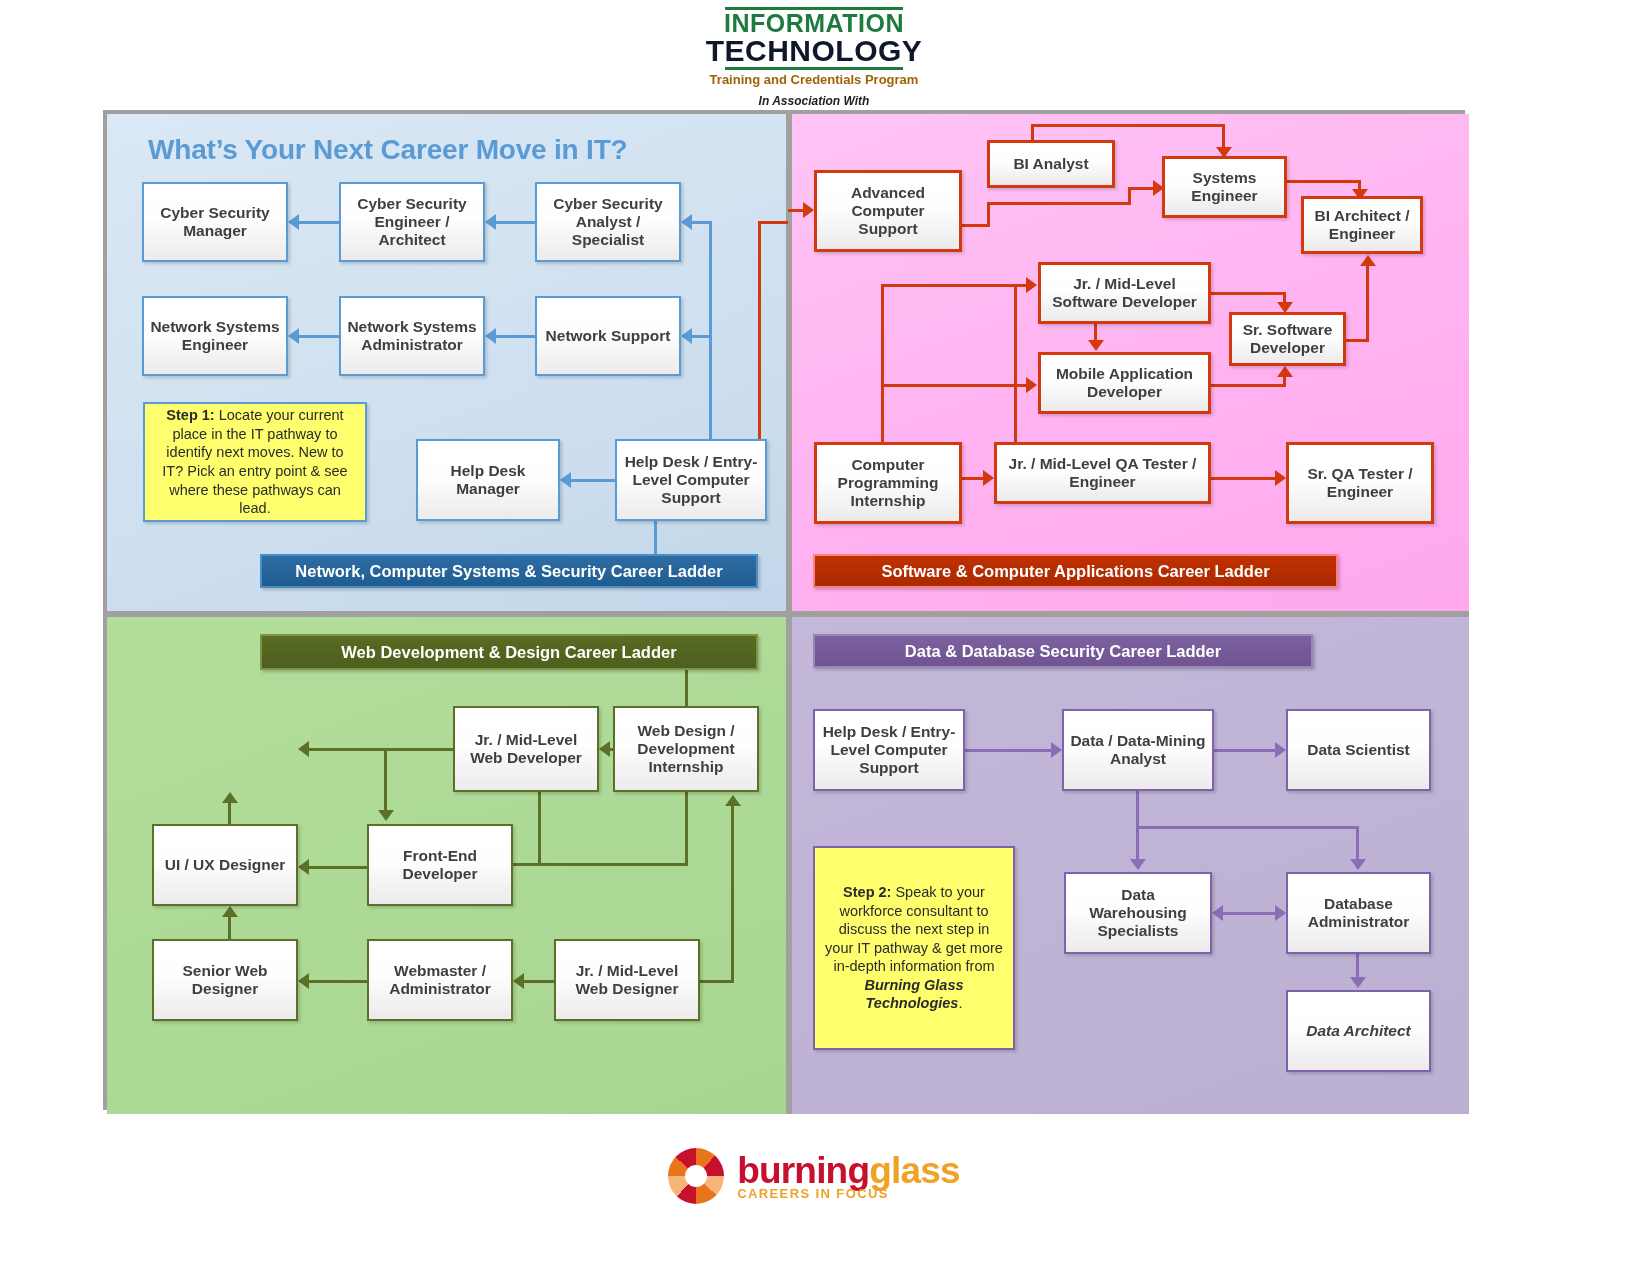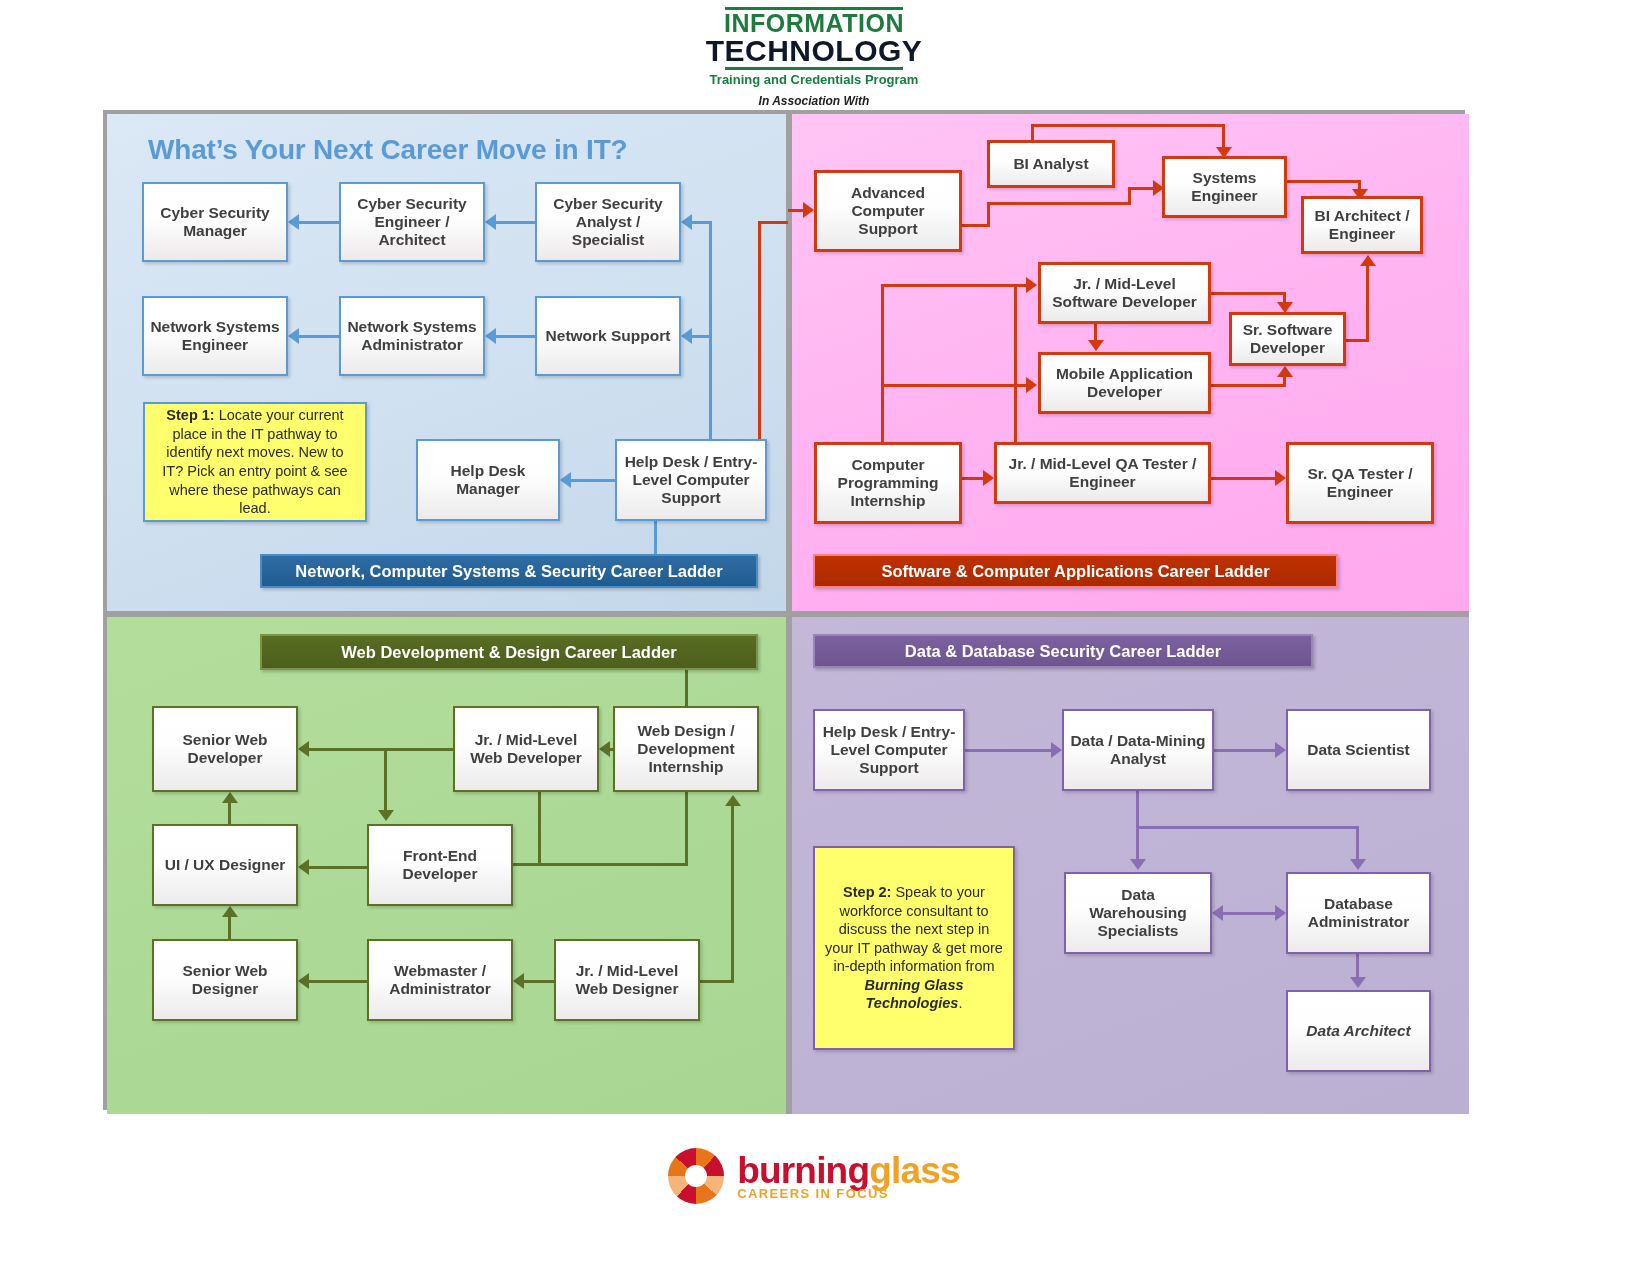--- a/index.html
+++ b/index.html
@@ -14,21 +14,21 @@
 
   
   #header-logo { position:absolute; left:0; top:6px; width:1628px; text-align:center; }
   .it-logo-line1, .it-logo-line2 {
     font-weight:bold; letter-spacing:0.5px; color:#1f7a3d;
     line-height:1.0;
   }
   .it-logo-line1 { font-size:25px; }
   .it-logo-line2 { font-size:30px; color:#0f172a; }
   .it-logo-rule { width:178px; height:3px; background:#1f7a3d; margin:1px auto; }
-  .it-logo-sub { font-size:13px; font-weight:bold; color:#15803d; margin-top:2px; }
+  .it-logo-sub { font-size:13px; font-weight:bold; color:#a16207; margin-top:2px; }
   .assoc { font-size:12px; font-style:italic; font-weight:bold; color:#222; margin-top:7px; }
   .comptia { font-size:26px; font-weight:bold; color:#e03030; letter-spacing:-0.5px; line-height:1; }
 
   
   #board {
     position:absolute; left:103px; top:110px;
     width:1362px; height:1000px;
     border:4px solid #a0a0a0;
     background:#ffffff;
   }
@@ -270,21 +270,20 @@
     <div class="arrow ar-right c-red" style="left:195px; top:356px;"></div>
 
     <div class="seg h-red" style="left:423px; top:363px; width:64px;"></div>
     <div class="arrow ar-right c-red" style="left:487px; top:356px;"></div>
   </div>
 
   <div class="quad" id="quad-green">
 
     <div class="banner" id="banner-web" style="left:153px; top:20px; width:498px; height:36px;">Web Development &amp; Design Career Ladder</div>
 
-    <div class="node n-green" style="left:45px; top:92px; width:146px; height:86px;">Senior Web Developer</div>
     <div class="node n-green" style="left:346px; top:92px; width:146px; height:86px;">Jr. / Mid-Level Web Developer</div>
     <div class="node n-green" style="left:506px; top:92px; width:146px; height:86px;">Web Design / Development Internship</div>
 
     <div class="node n-green" style="left:45px; top:210px; width:146px; height:82px;">UI / UX Designer</div>
     <div class="node n-green" style="left:260px; top:210px; width:146px; height:82px;">Front-End Developer</div>
 
     <div class="node n-green" style="left:45px; top:325px; width:146px; height:82px;">Senior Web Designer</div>
     <div class="node n-green" style="left:260px; top:325px; width:146px; height:82px;">Webmaster / Administrator</div>
     <div class="node n-green" style="left:447px; top:325px; width:146px; height:82px;">Jr. / Mid-Level Web Designer</div>
 

